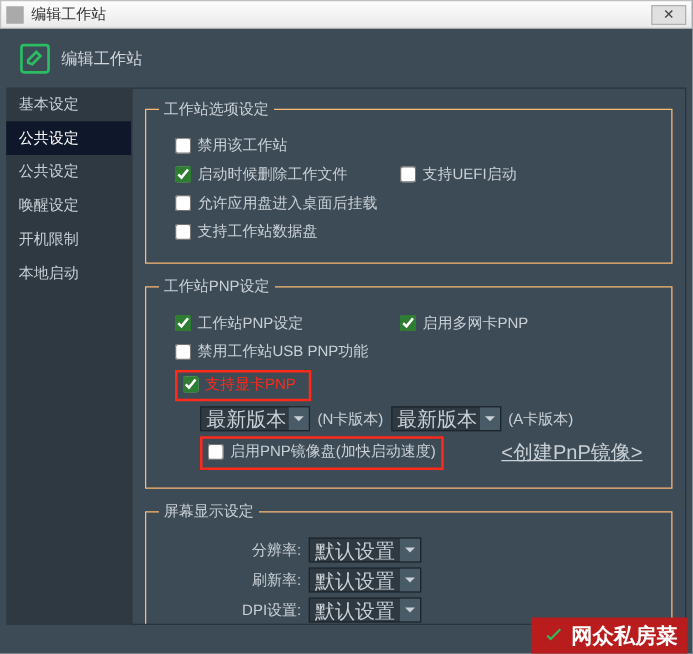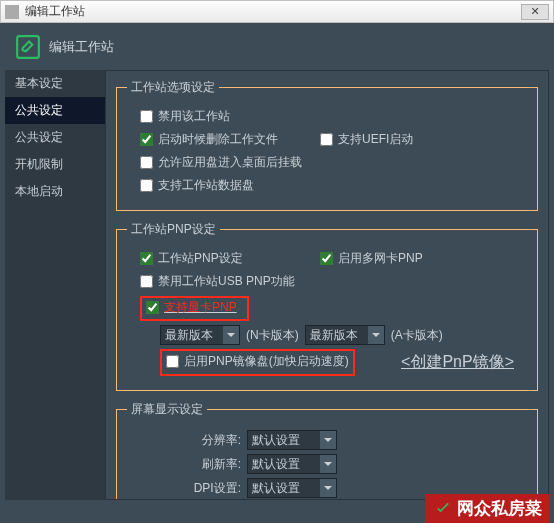--- a/index.html
+++ b/index.html
@@ -13,24 +13,24 @@
 .body { display: flex; height: 430px; }
 .sidebar { width: 100px; background: #2e3942; }
 .sidebar .item { padding: 5px 10px; font-size: 12px; color: #c9d0d6; cursor: pointer; }
 .sidebar .item.active { background: #0f172a; color: #fff; }
 .content { flex: 1; background: #3d4b56; border: 1px solid #2a333b; padding: 8px 10px; overflow: hidden; position: relative; }
 fieldset { border: 1px solid #fdba74; margin-bottom: 10px; padding: 8px 10px 10px; }
 legend { font-size: 12px; color: #c9d0d6; padding: 0 4px; }
 .row { display: flex; align-items: center; margin: 4px 13px; font-size: 12px; color: #c9d0d6; flex-wrap: wrap; }
 .cb { display: flex; align-items: center; margin-right: 30px; min-width: 150px; margin-bottom: 2px; }
 .cb input { margin-right: 5px; accent-color: #2e7d32; }
-.hl-red { border: 2px solid #ff2a1a; padding: 1px 4px; display: inline-flex; align-items: flex-end; text-decoration: underline; }
+.hl-red { border: 2px solid #ff2a1a; padding: 1px 4px; display: inline-flex; align-items: flex-end; }
 .hl-red-n { border: 2px solid #ff2a1a; padding: 2px 4px; display: inline-flex; align-items: center; }
 .red-text { color: #ff2a1a; }
-.dd { background: #2e3942; border: 1px solid #1c242b; height: 20px; display: flex; align-items: center; padding: 0 18px 0 4px; position: relative; font-size: 12px; color: #c9d0d6; min-width: 80px; cursor: pointer; }
+.dd { background: #2e3942; border: 1px solid #1c242b; height: 20px; display: flex; padding: 0 18px 0 4px; position: relative; font-size: 16px; color: #c9d0d6; min-width: 80px; cursor: pointer; }
 .dd .arr { position: absolute; right: 0; top: 0; width: 16px; height: 100%; background: #4a5b68; display: flex; align-items: center; justify-content: center; }
 .dd .arr::after { content: ""; border: 4px solid transparent; border-top-color: #c9d0d6; margin-top: 3px; }
 .drow { display: flex; align-items: center; margin: 4px 0; font-size: 12px; color: #c9d0d6; }
 .drow .lbl { width: 120px; text-align: right; padding-right: 6px; }
 .link { color: #c9d0d6; text-decoration: underline; cursor: pointer; font-size: 16px; margin-left: auto; }
 .watermark { position: absolute; right: 4px; bottom: 0; display: flex; align-items: center; font-size: 17px; font-weight: bold; color: #fff; background: #b91c1c; padding: 3px 8px; }
 .watermark svg { margin-right: 4px; }
 </style>
 </head>
 <body>
@@ -48,20 +48,21 @@
         <path d="M7 15l3 1 6-6-3-3-6 6z"></path>
       </svg>
     <span>编辑工作站</span>
   </div>
 
   <div class="body">
     <div class="sidebar">
       <div class="item">基本设定</div>
       <div class="item active">公共设定</div>
       <div class="item">公共设定</div>
+      <div class="item">唤醒设定</div>
       <div class="item">开机限制</div>
       <div class="item">本地启动</div>
     </div>
 
     <div class="content">
 
       <fieldset>
         <legend>工作站选项设定</legend>
         <div class="row">
           <label class="cb">

